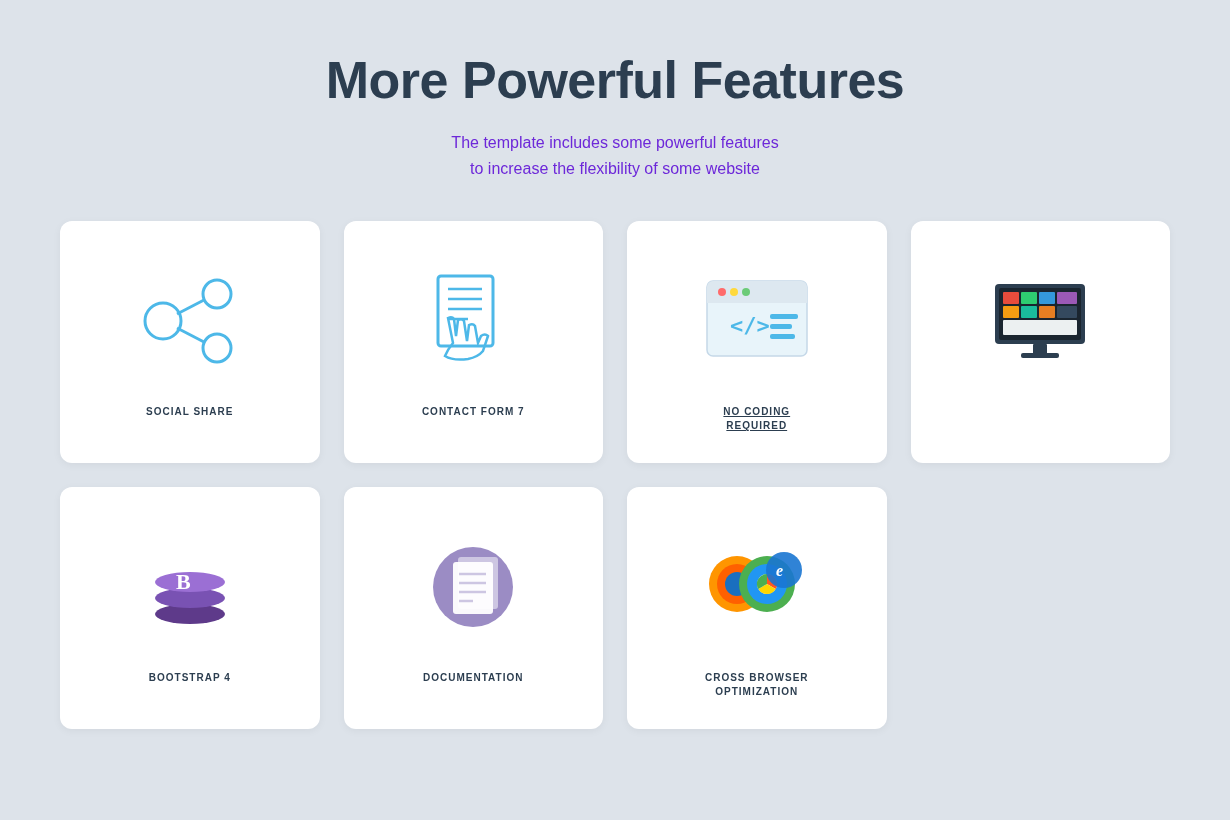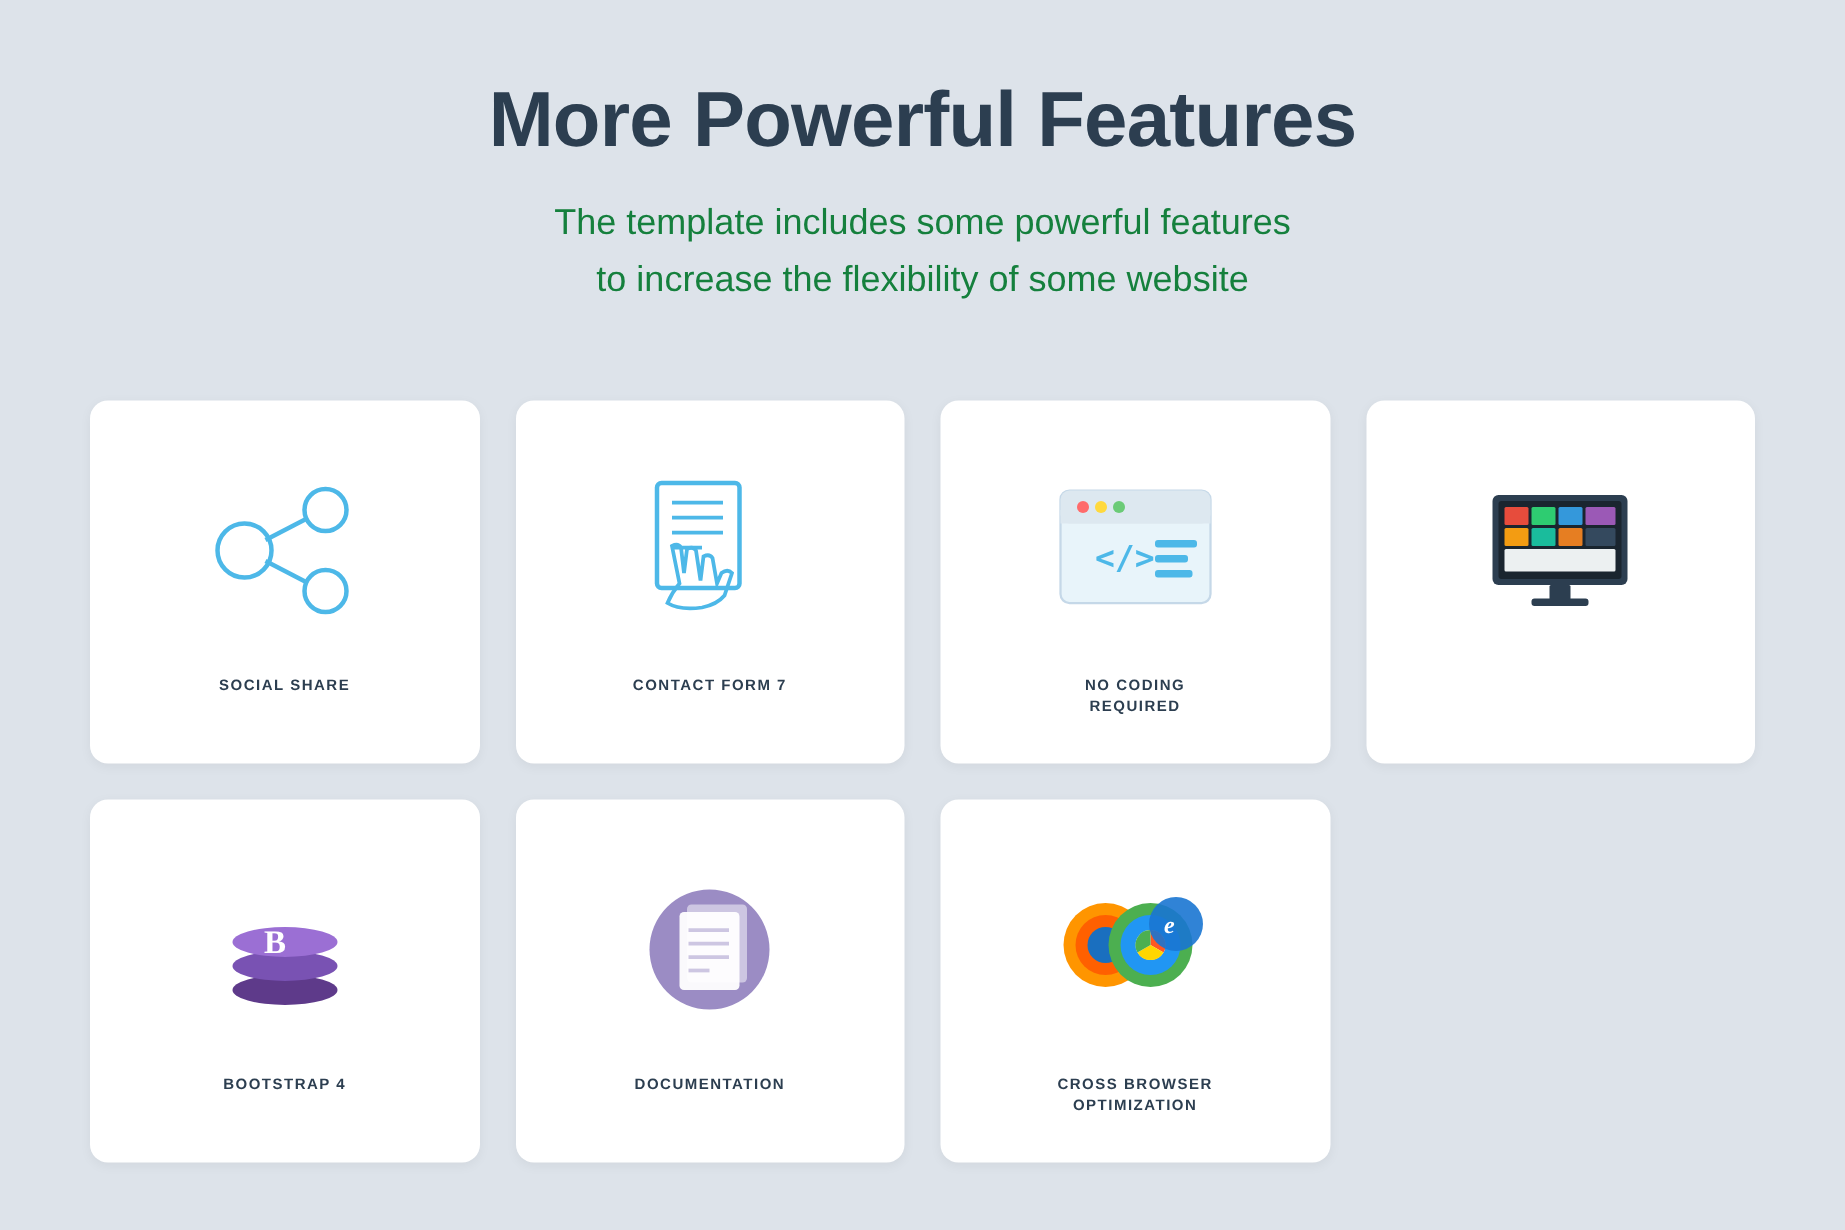--- a/index.html
+++ b/index.html
@@ -12,32 +12,32 @@
       justify-content: center;
     }
     .container {
       width: 1230px;
       min-height: 820px;
       background: #dde3ea;
       padding: 50px 60px 60px;
     }
     .header {
       text-align: center;
-      margin-bottom: 60px;
+      margin-bottom: 40px;
     }
     .main-title {
       font-size: 52px;
       font-weight: 700;
       color: #2c3e50;
       margin-bottom: 20px;
       letter-spacing: -0.5px;
     }
     .subtitle {
-      font-size: 24px;
-      color: #15803d;
+      font-size: 16px;
+      color: #6d28d9;
       line-height: 1.6;
     }
     .grid {
       display: grid;
       grid-template-columns: repeat(4, 1fr);
       gap: 24px;
     }
     .card {
       background: #fff;
       border-radius: 12px;
@@ -148,21 +148,21 @@
           <circle cx="32" cy="16" r="4" fill="#ffd93d"></circle>
           <circle cx="44" cy="16" r="4" fill="#6bcb77"></circle>
 
           <text x="28" y="57" font-size="22" font-weight="700" fill="#4db8e8" font-family="monospace">&lt;/&gt;</text>
 
           <rect x="68" y="38" width="28" height="5" rx="2" fill="#4db8e8"></rect>
           <rect x="68" y="48" width="22" height="5" rx="2" fill="#4db8e8"></rect>
           <rect x="68" y="58" width="25" height="5" rx="2" fill="#4db8e8"></rect>
         </svg>
       </div>
-      <span class="card-label" style="white-space:pre-line;">NO CODING
+      <span class="card-label" style="white-space:pre-line;text-decoration:underline;">NO CODING
 REQUIRED</span>
     </div>
 
     <div class="card">
       <div class="icon-wrap">
         <svg class="theme-svg" viewBox="0 0 110 90" fill="none" xmlns="http://www.w3.org/2000/svg">
 
           <rect x="10" y="8" width="90" height="60" rx="4" fill="#2c3e50"></rect>
           <rect x="14" y="12" width="82" height="52" rx="2" fill="#1a252f"></rect>
 

